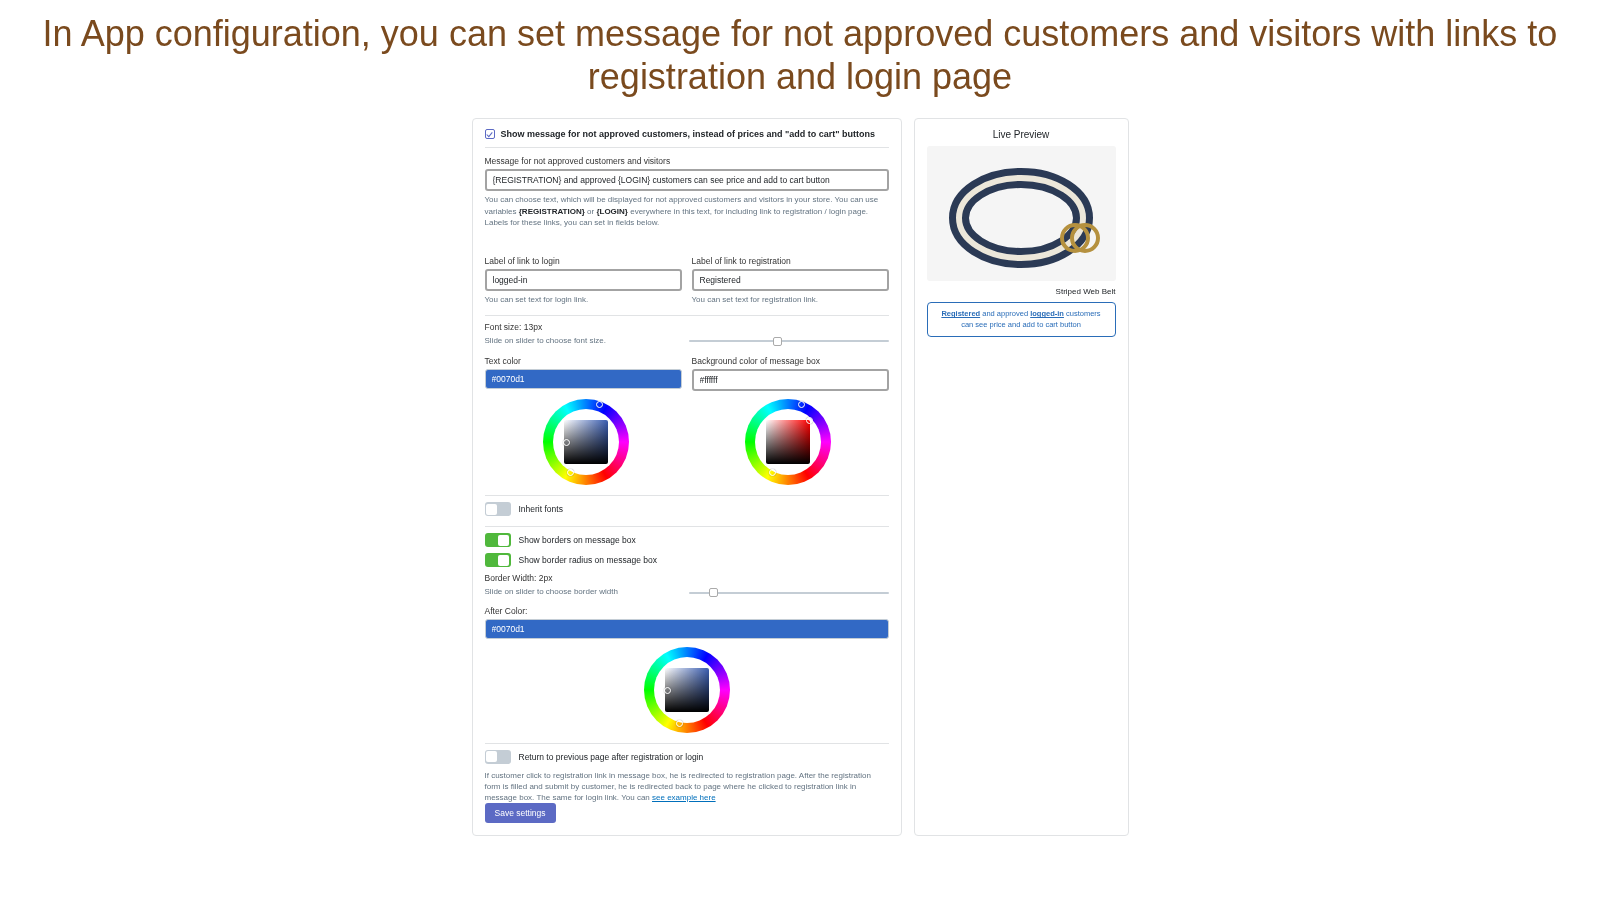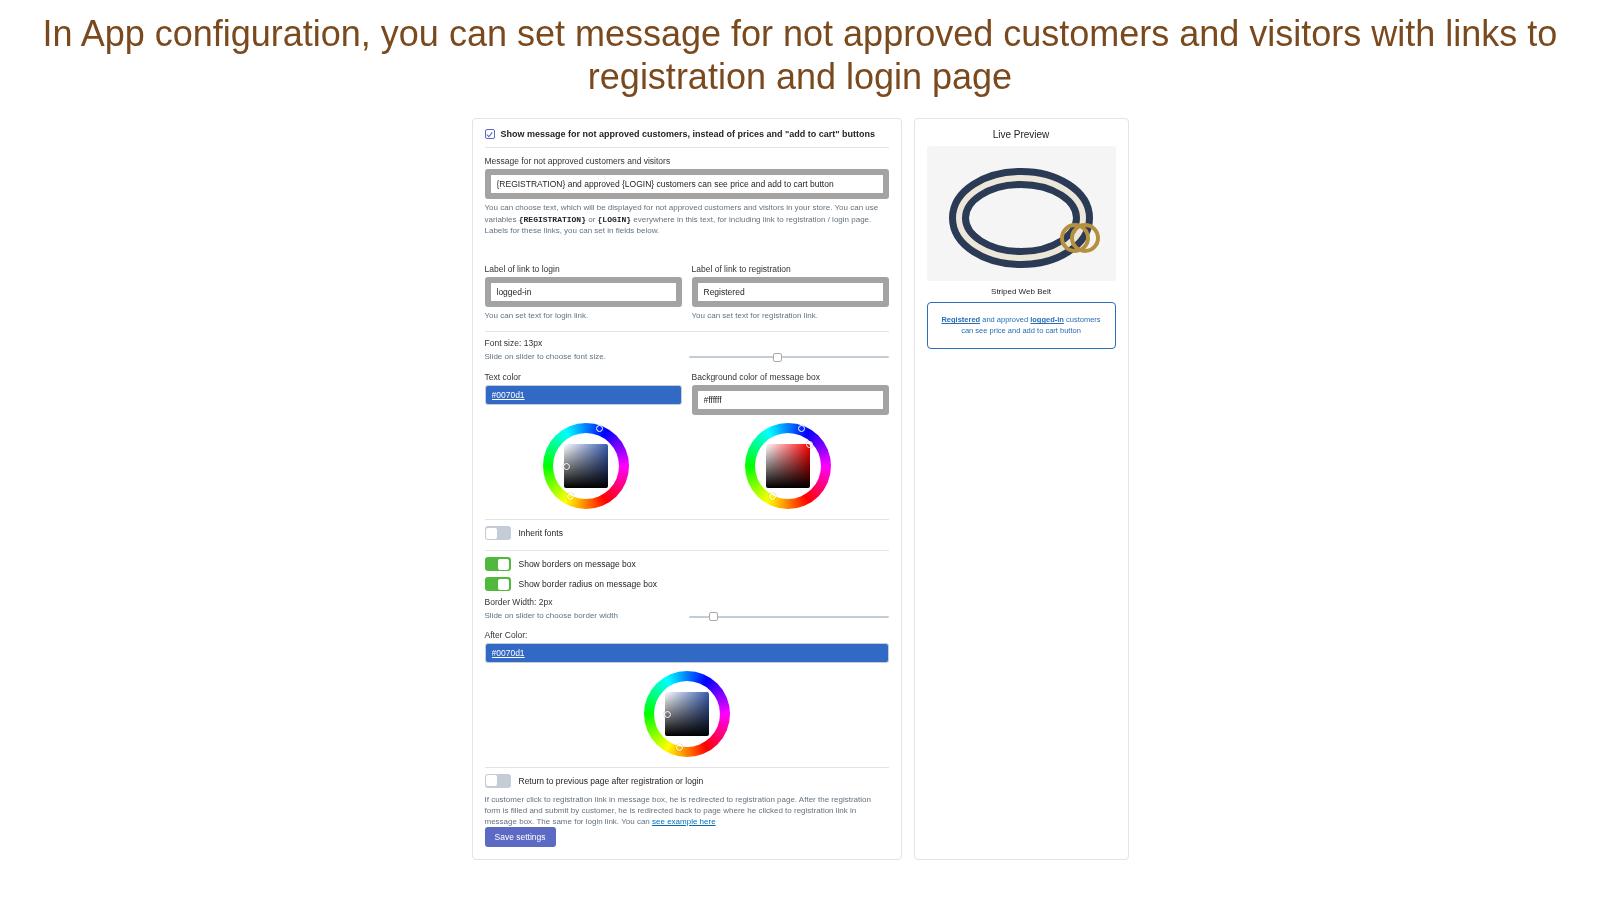--- a/index.html
+++ b/index.html
@@ -58,43 +58,42 @@
 .checkbox svg { width: 7px; height: 7px; }
 .show-msg-label { font-weight: 600; font-size: 9px; }
 .field-label {
   font-size: 8.5px;
   color: #333;
   margin-bottom: 3px;
   margin-top: 8px;
 }
 .text-input {
   width: 100%;
-  border: 6px solid #a3a3a3;
+  border: 2px solid #a3a3a3;
   border-radius: 3px;
   padding: 4px 6px;
   font-size: 8.5px;
   background: #fff;
   color: #212529;
 }
 .color-input {
   width: 100%;
   border: 1px solid #c4cdd5;
   border-radius: 3px;
   padding: 4px 6px;
   font-size: 8.5px;
   color: #fff;
-  text-decoration: underline;
 }
 .help-text {
   font-size: 8px;
   color: #637381;
   margin-top: 3px;
   line-height: 1.4;
 }
-.help-text strong { color: #212529; font-weight: 600; font-family: Liberation Mono, monospace; }
+.help-text strong { color: #212529; font-weight: 600; }
 .two-col {
   display: flex;
   gap: 10px;
   margin-top: 20px;
 }
 .two-col > div { flex: 1; }
 .divider {
   border: none;
   border-top: 1px solid #e1e3e5;
   margin: 10px 0 6px;
@@ -213,28 +212,28 @@
   width: 100%;
   height: 135px;
   background: #f5f5f5;
   border-radius: 3px;
   display: flex;
   align-items: center;
   justify-content: center;
   overflow: hidden;
 }
 .preview-caption {
-  text-align: center;
+  text-align: right;
   font-size: 8px;
   margin: 6px 0;
 }
 .preview-msg-box {
   border: 1px solid #2a6db8;
   border-radius: 4px;
-  padding: 12px 8px;
+  padding: 6px 8px;
   font-size: 7.5px;
   color: #2a6db8;
   text-align: center;
   line-height: 1.4;
 }
 .preview-msg-box .lnk { text-decoration: underline; font-weight: 600; }
 </style>
 </head>
 <body>
 

